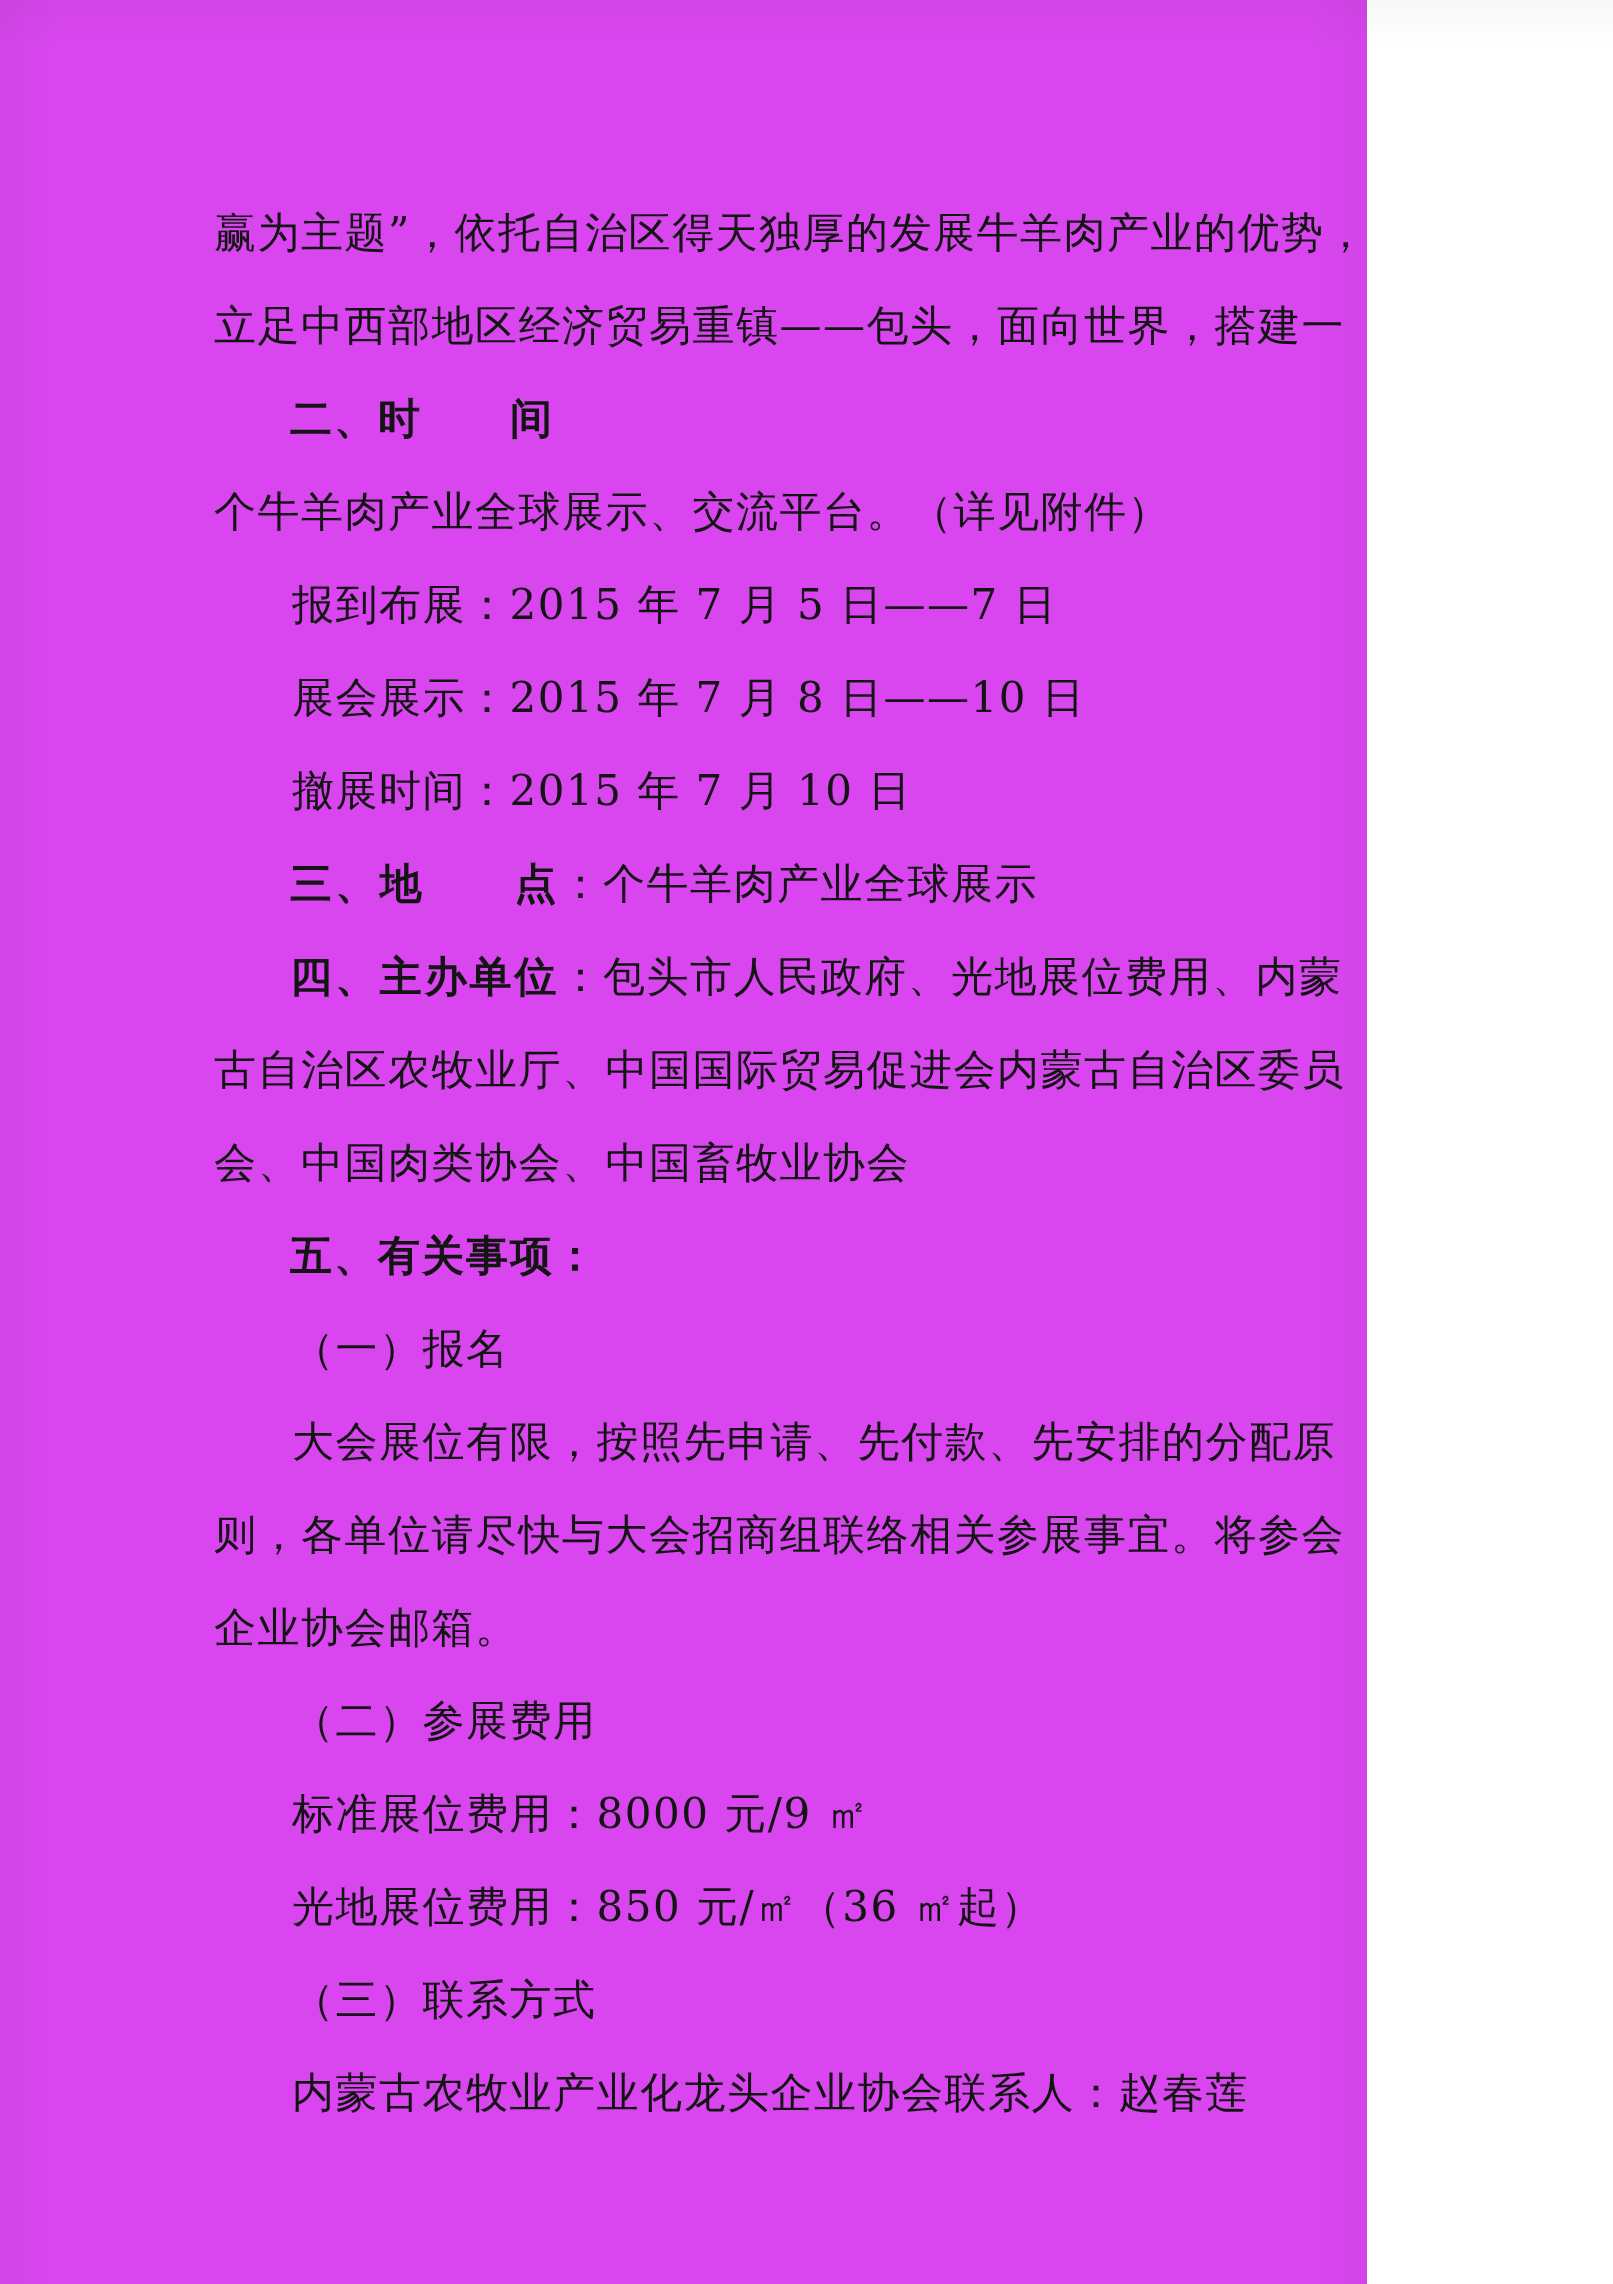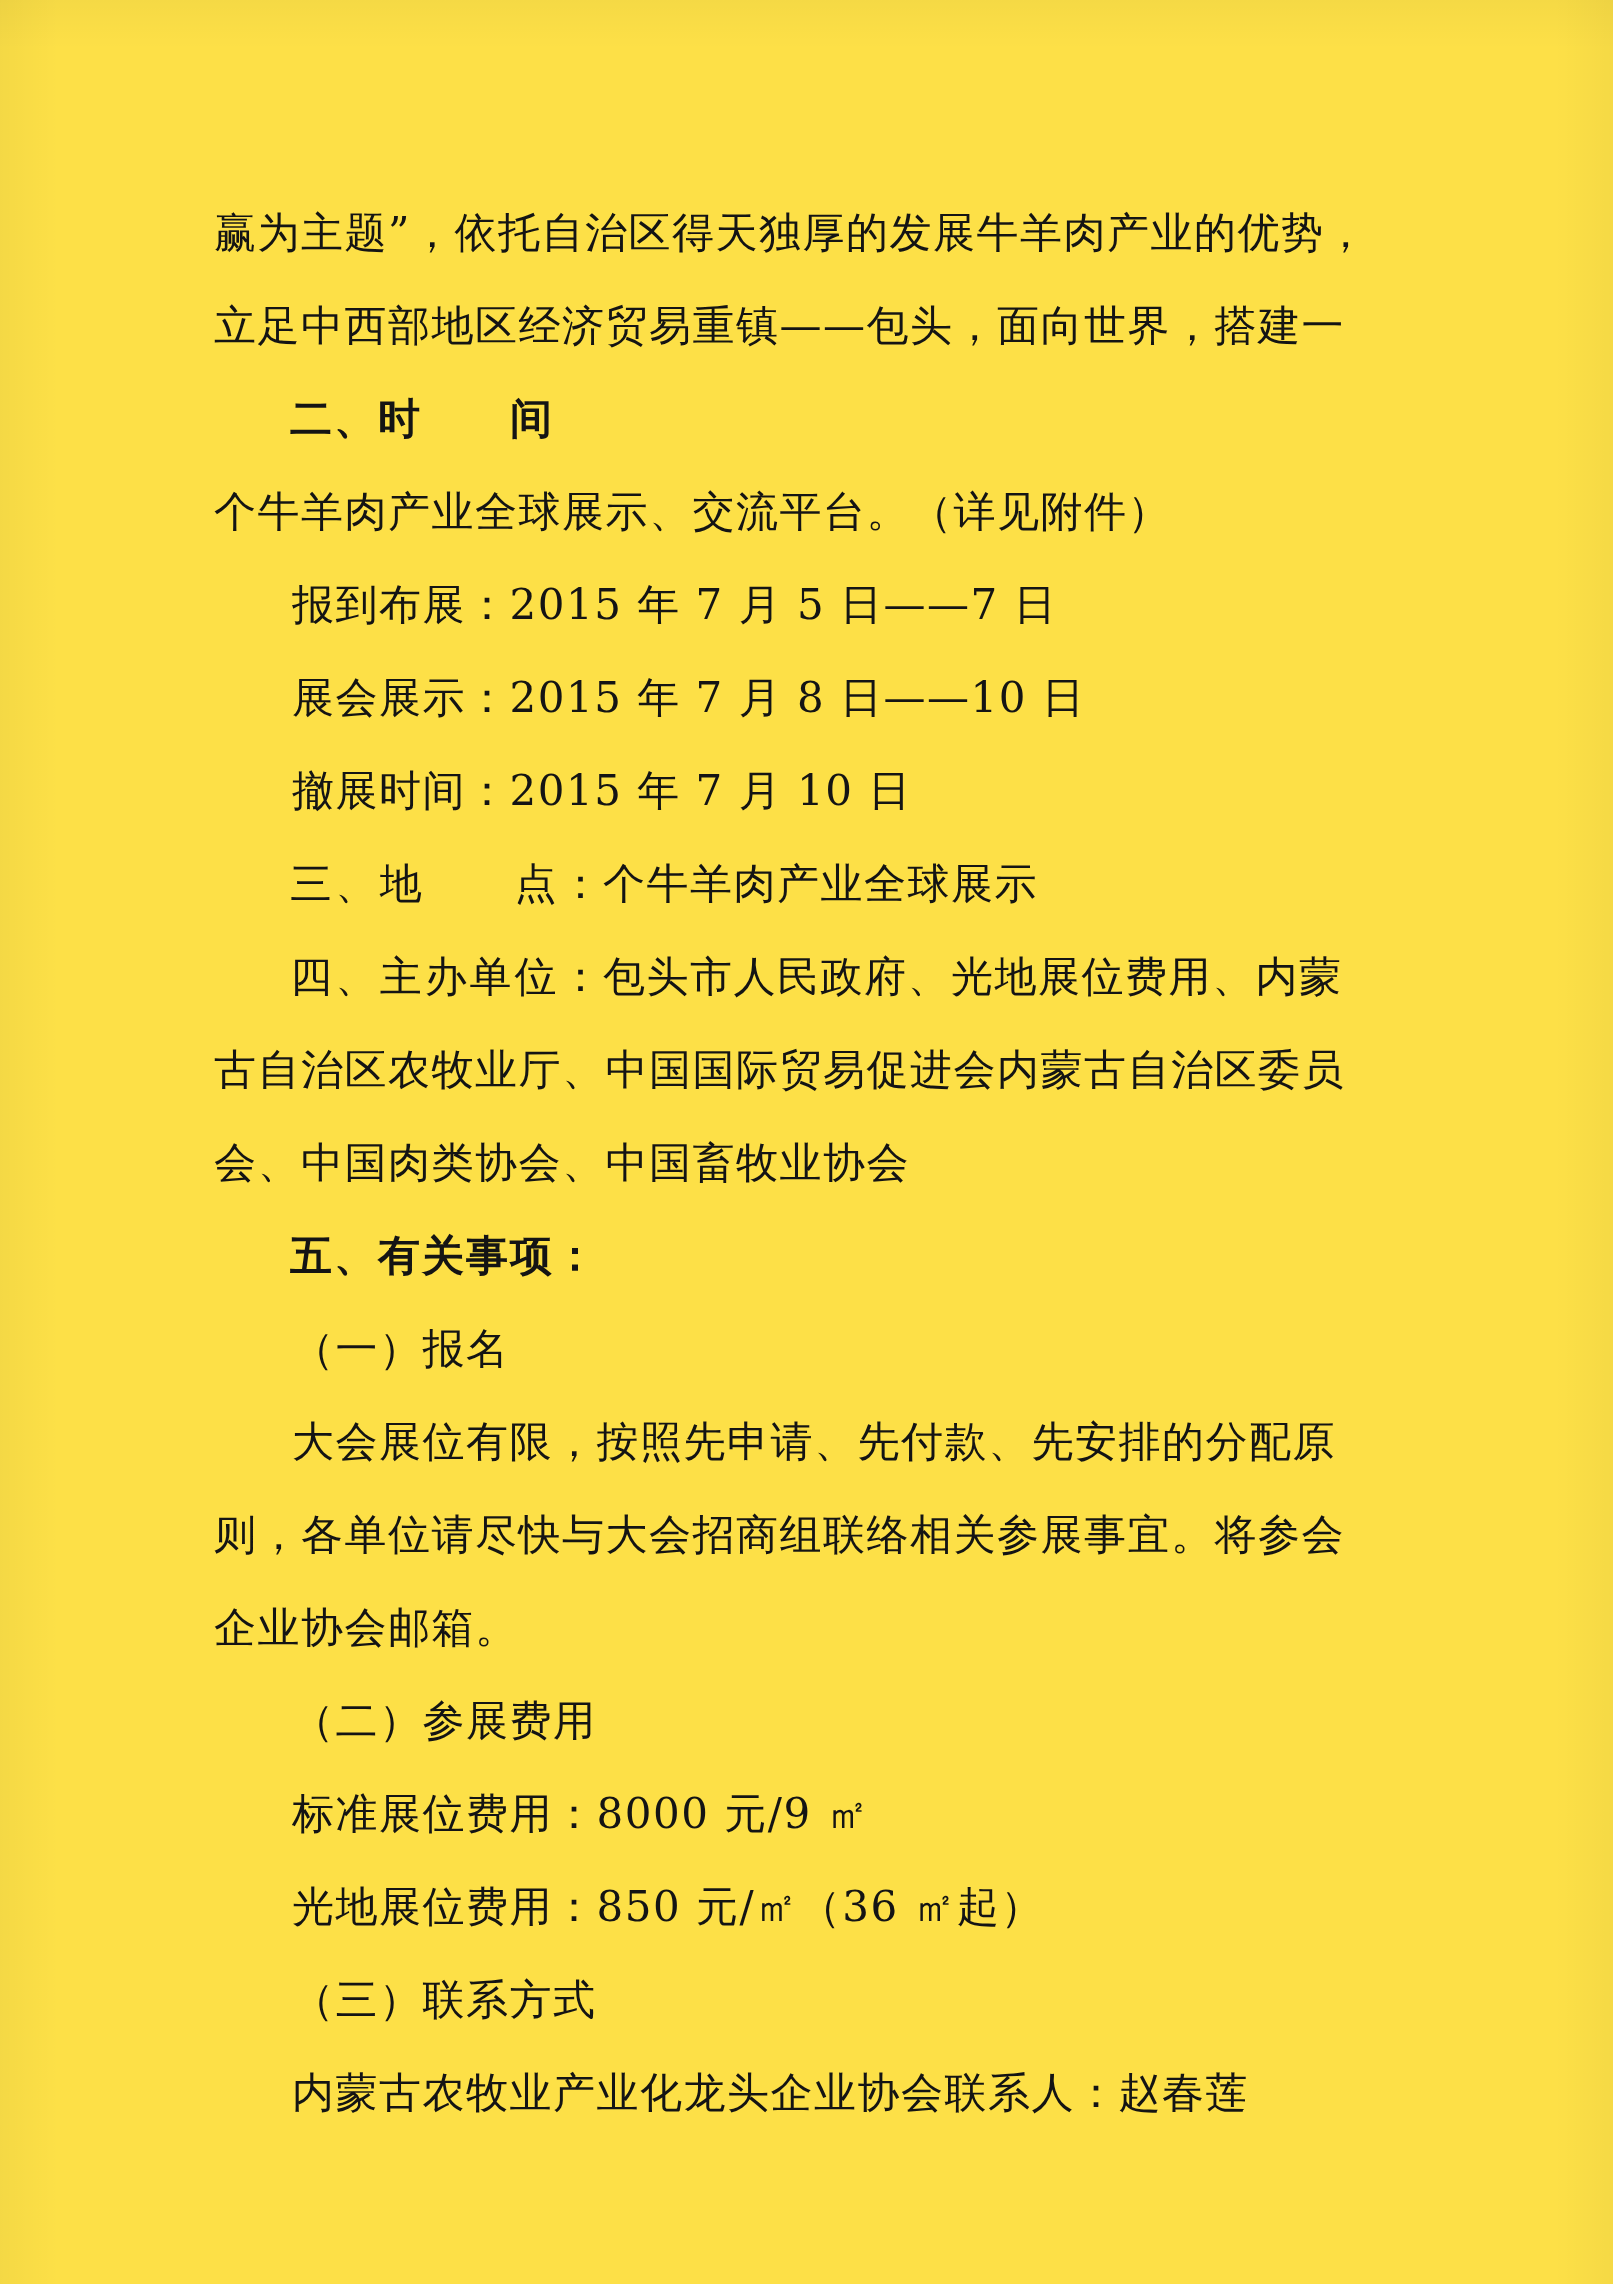--- a/index.html
+++ b/index.html
@@ -11,23 +11,23 @@
     width: 1613px;
     height: 2285px;
     position: relative;
     font-family: "DejaVu Serif", "Liberation Serif", serif;
     color: #000000;
     overflow: hidden;
   }
   .page {
     position: absolute;
     left: 0; top: 0;
-    width: 1613px;
+    width: 1367px;
     height: 2285px;
-    background: #fde047;
+    background: #d946ef;
   }
   .content {
     position: absolute;
     left: 214px;
     top: 186px;
     width: 1157px;
   }
   .line {
     font-size: 42px;
     line-height: 93px;
@@ -35,21 +35,21 @@
     white-space: nowrap;
     color: #141414;
   }
   .indent {
     padding-left: 78px;
   }
   .indent-small {
     padding-left: 76px;
   }
   .bold {
-    font-weight: 400;
+    font-weight: 700;
     letter-spacing: 2.9px;
   }
   .heading {
     font-weight: 700;
     padding-left: 76px;
     letter-spacing: 2px;
   }
   
   .edge-shade {
     position: absolute;

